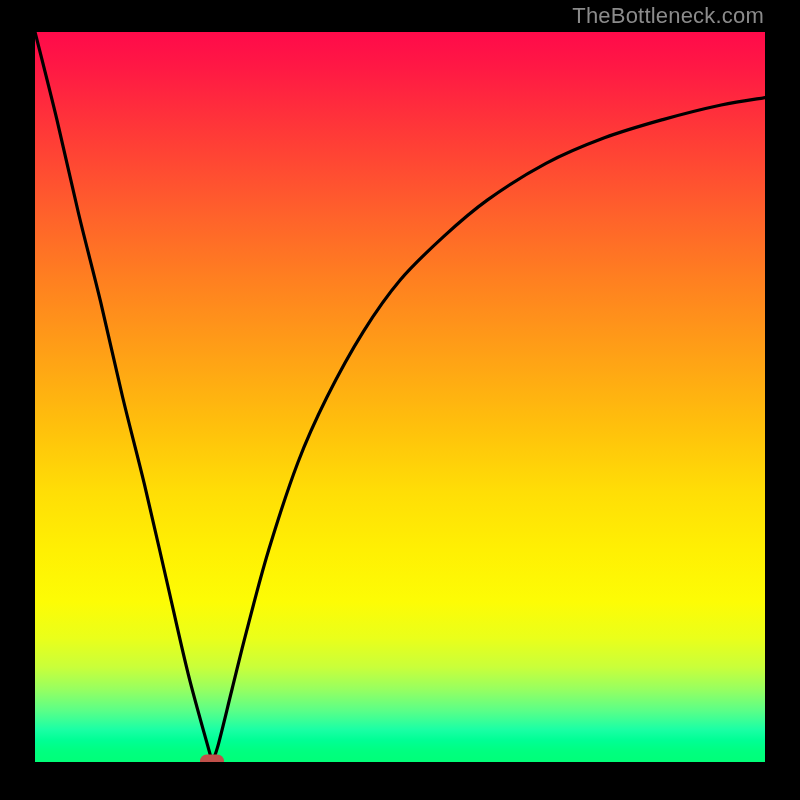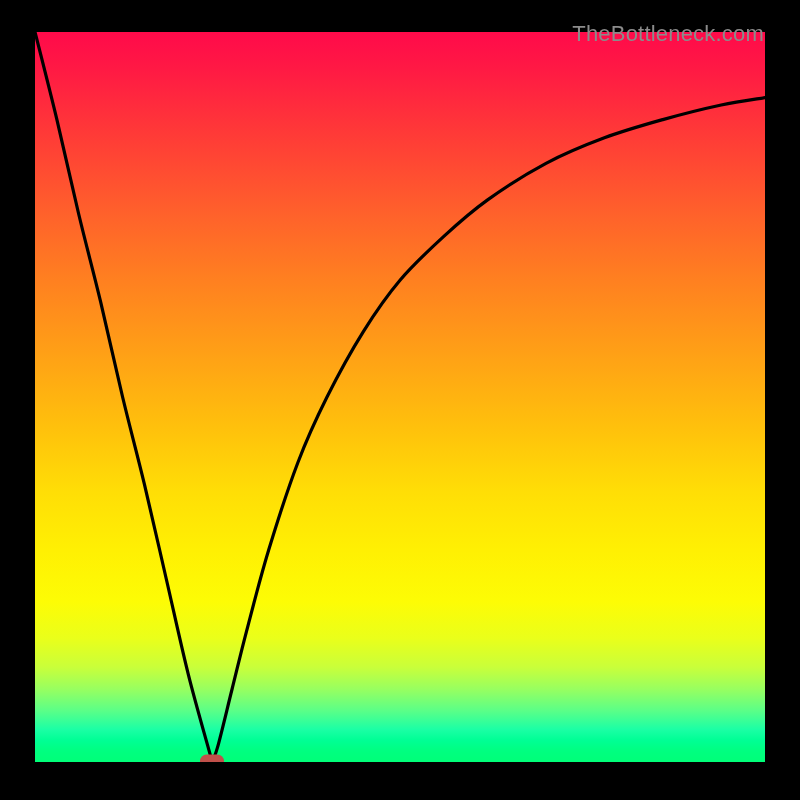--- a/index.html
+++ b/index.html
@@ -56,21 +56,21 @@
   .minimum-marker {
     position: absolute;
     width: 24px;
     height: 13px;
     border-radius: 10px;
     background: #c0504a;
     transform: translate(-50%, -50%);
   }
   .watermark {
     position: absolute;
-    top: 21px;
+    top: 3px;
     right: 36px;
     color: #8b8b8b;
     font-size: 22px;
     font-weight: 500;
     letter-spacing: 0.2px;
     user-select: none;
   }
 </style>
 </head>
 <body>

